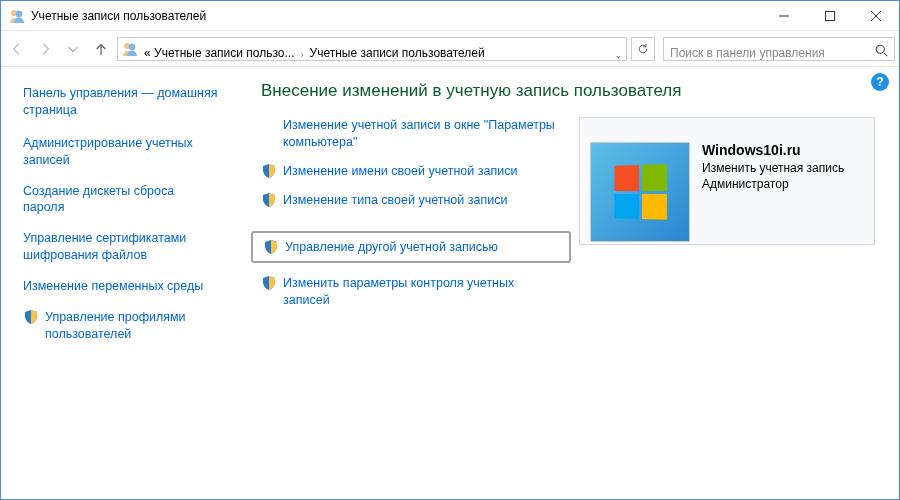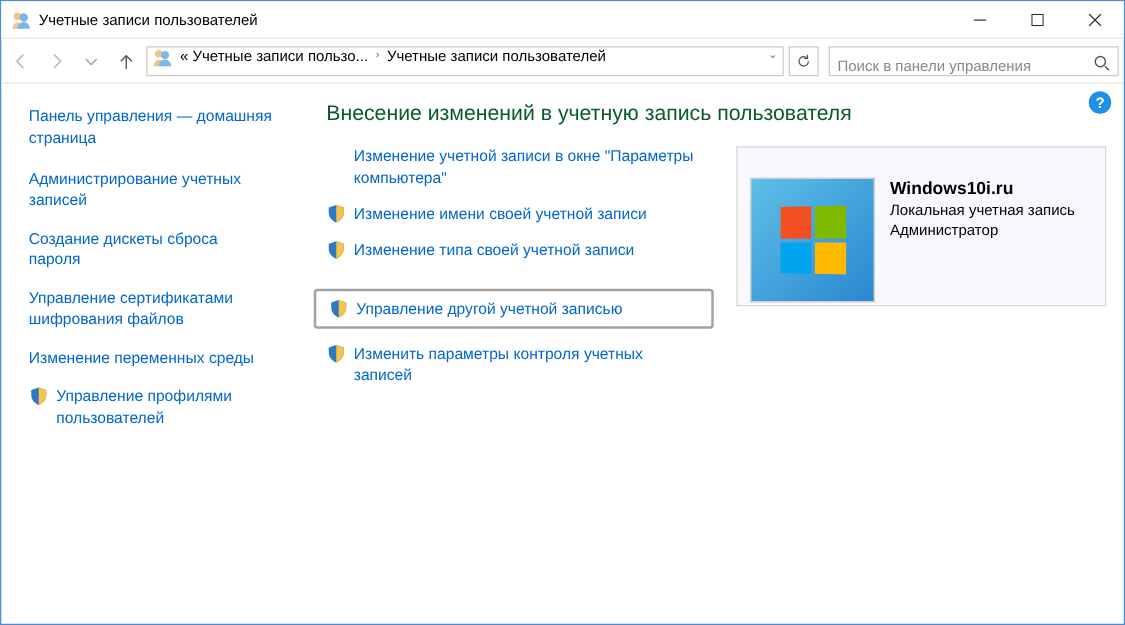--- a/index.html
+++ b/index.html
@@ -10,21 +10,21 @@
   .titlebar .appicon svg{width:16px;height:16px;display:block;}
   .titlebar .title { font-size: 12px; margin-left: 6px; color: #000; }
   .titlebar .winbtns { margin-left: auto; display: flex; }
   .winbtn { width: 46px; height: 30px; display: flex; align-items: center; justify-content: center; color:#555;}
   .winbtn svg{width:10px;height:10px;stroke:#333;stroke-width:1;}
   
   
   .toolbar { height: 36px; display:flex; align-items:center; padding:0 4px; gap:4px; border-bottom:1px solid #e5e5e5;}
   .navarrow{width:24px;height:24px;display:flex;align-items:center;justify-content:center;color:#bbb;}
   .navarrow svg{width:14px;height:14px;}
-  .addressbar{flex:0 0 510px; height:24px;border:1px solid #ccc;display:flex;align-items:flex-start;padding:0 4px;font-size:12px;position:relative;}
+  .addressbar{flex:0 0 510px; height:24px;border:1px solid #ccc;display:flex;align-items:flex-end;padding:0 4px;font-size:12px;position:relative;}
   .addressbar .cpicon svg{width:16px;height:16px;}
   .addressbar .crumb{padding:0 6px;color:#000;white-space:nowrap;}
   .addressbar .sep{color:#777;font-size:9px;}
   .addressbar .btns{margin-left:auto;display:flex;gap:4px;align-items:center;color:#666;}
   .refreshbtn{width:24px;height:24px;border:1px solid #ccc;display:flex;align-items:center;justify-content:center;}
   .searchbox{flex:1;height:24px;border:1px solid #ccc;display:flex;align-items:flex-end;padding:0 6px;font-size:12px;color:#888;margin-left:4px;}
   .searchbox .sicon{margin-left:auto;color:#555;}
 
   
   .body{display:flex; height:calc(500px - 30px - 36px - 2px);}
@@ -32,21 +32,21 @@
   .sidebar-home{font-size:12.5px;color:#0066cc;line-height:1.35;margin-bottom:16px;cursor:pointer;}
   .sidebar-link{font-size:12.5px;color:#0066cc;line-height:1.35;margin-bottom:14px;cursor:pointer;max-width:190px;}
   .sidebar-link.withshield{display:flex;gap:6px;}
   .shield{flex:0 0 16px;}
   .shield svg{width:16px;height:16px;display:block;}
 
   .content{flex:1;padding:14px 14px 0 28px;position:relative;}
   .helpbtn{position:absolute;top:6px;right:10px;width:18px;height:18px;border-radius:50%;background:#1e90e6;color:#fff;font-size:12px;font-weight:bold;display:flex;align-items:center;justify-content:center;cursor:pointer;}
   h1.page-title{font-size:17px;font-weight:400;color:#0a5a2a;margin-bottom:16px;}
   
-  .main-row{display:flex;gap:28px;}
+  .main-row{display:flex;gap:18px;}
   .links-col{flex:0 0 300px;}
   .action-link{font-size:12.5px;color:#0066cc;line-height:1.35;margin-bottom:12px;cursor:pointer;display:flex;gap:6px;align-items:flex-start;}
   .action-link.noshield{padding-left:22px;display:block;}
   .action-link .txt{flex:1;}
   .action-link.boxed{border:2px solid #a3a3a3;border-radius:3px;padding:6px 10px;margin-left:-10px;margin-right:-10px;}
   
   .usercard{flex:0 0 296px;border:1px solid #d8d8d8;background:#f7f9fc;padding:24px 12px 14px 10px;display:flex;gap:12px;align-items:flex-start;height:128px;}
   .userpic{width:100px;height:100px;border:1px solid #ccc;background:linear-gradient(135deg,#5fbfe8 0%, #2a87d0 100%);display:flex;align-items:center;justify-content:center;}
   .winlogo{width:54px;height:54px;display:grid;grid-template-columns:1fr 1fr;grid-template-rows:1fr 1fr;gap:3px;transform:perspective(260px) rotateY(-14deg);}
   .winlogo div:nth-child(1){background:#f25022;}
@@ -215,19 +215,19 @@
         <div class="userpic">
           <div class="winlogo">
               <div></div>
               <div></div>
               <div></div>
               <div></div>
             </div>
         </div>
         <div class="userinfo">
           <div class="uname">Windows10i.ru</div>
-          <div class="uline">Локальная учетная запись</div>
+          <div class="uline">Изменить учетная запись</div>
           <div class="uline">Администратор</div>
         </div>
       </div>
     </div>
   </div>
 </div>
 
 </body></html>

